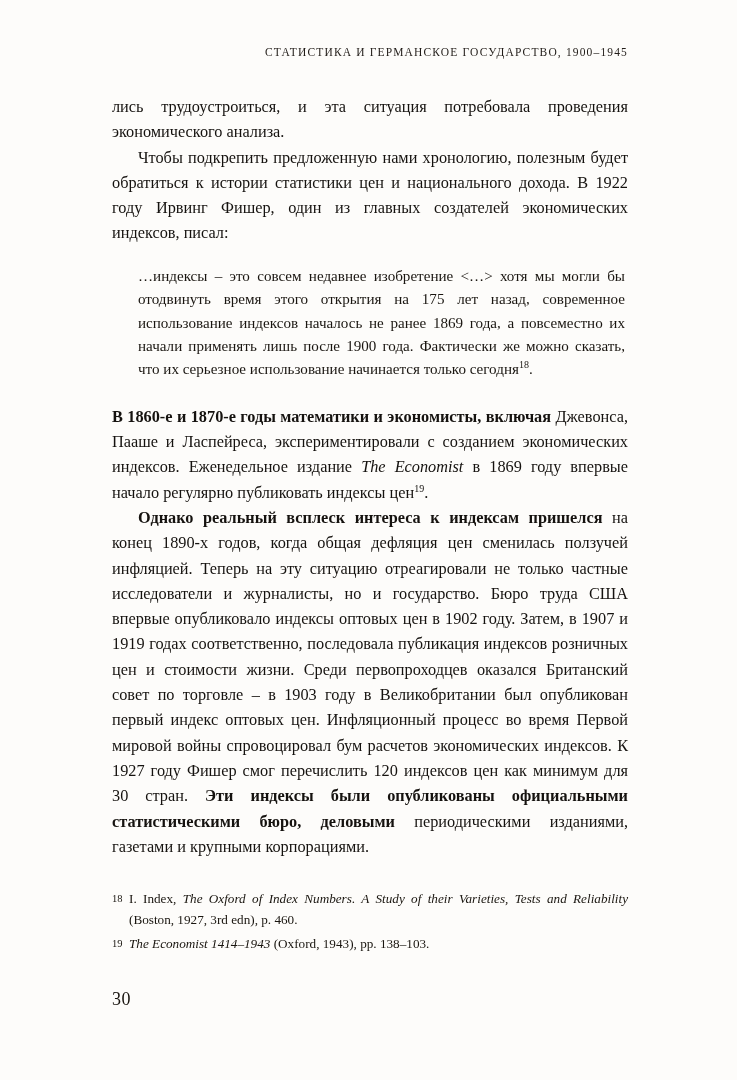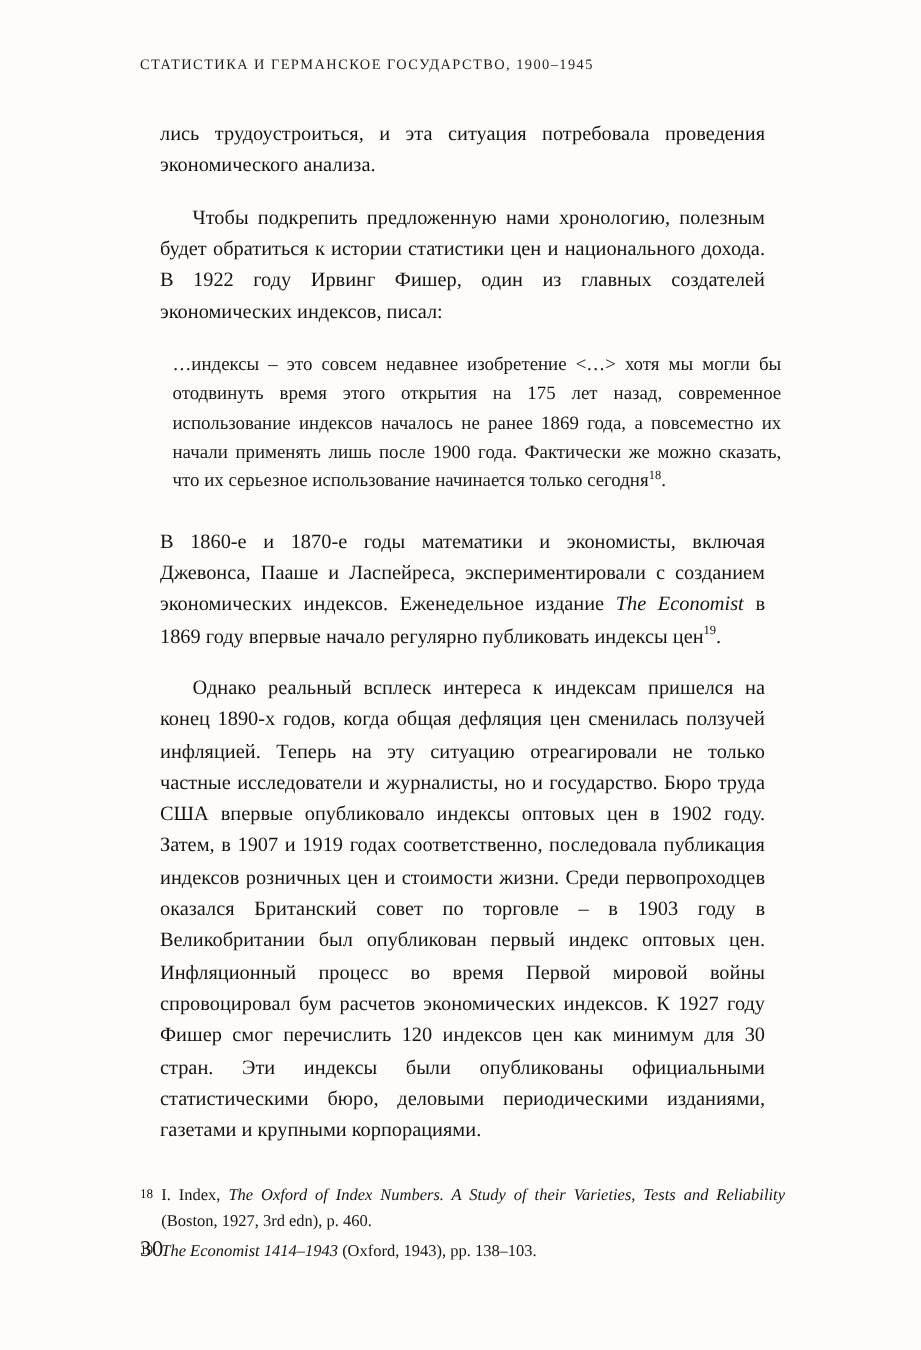--- a/index.html
+++ b/index.html
@@ -26,51 +26,51 @@
     position: absolute;
     left: 112px;
     top: 46px;
     width: 516px;
   }
   .running-head {
     font-size: 11.5px;
     letter-spacing: 1.15px;
     text-transform: uppercase;
     color: #211c18;
-    text-align: left;
+    text-align: right;
     margin: 0 0 36px 0;
     font-variant: small-caps;
     white-space: nowrap;
   }
   .body-text {
     font-size: 16.3px;
     line-height: 25.3px;
     text-align: justify;
     text-justify: inter-word;
     color: #15120f;
     margin: 0;
     hyphens: manual;
   }
   p.para {
-    margin: 16px;
+    margin: 0;
   }
   p.indent {
     text-indent: 26px;
   }
   .quote {
     margin: 19px 1px 22px 0;
     padding-left: 26px;
     padding-right: 2px;
     font-size: 15.1px;
     line-height: 23.4px;
     text-align: justify;
     color: #1a1611;
   }
   .bold {
-    font-weight: 400;
+    font-weight: 700;
   }
   .ital {
     font-style: italic;
   }
   sup {
     font-size: 10px;
     vertical-align: super;
     line-height: 0;
   }
   .notes {

